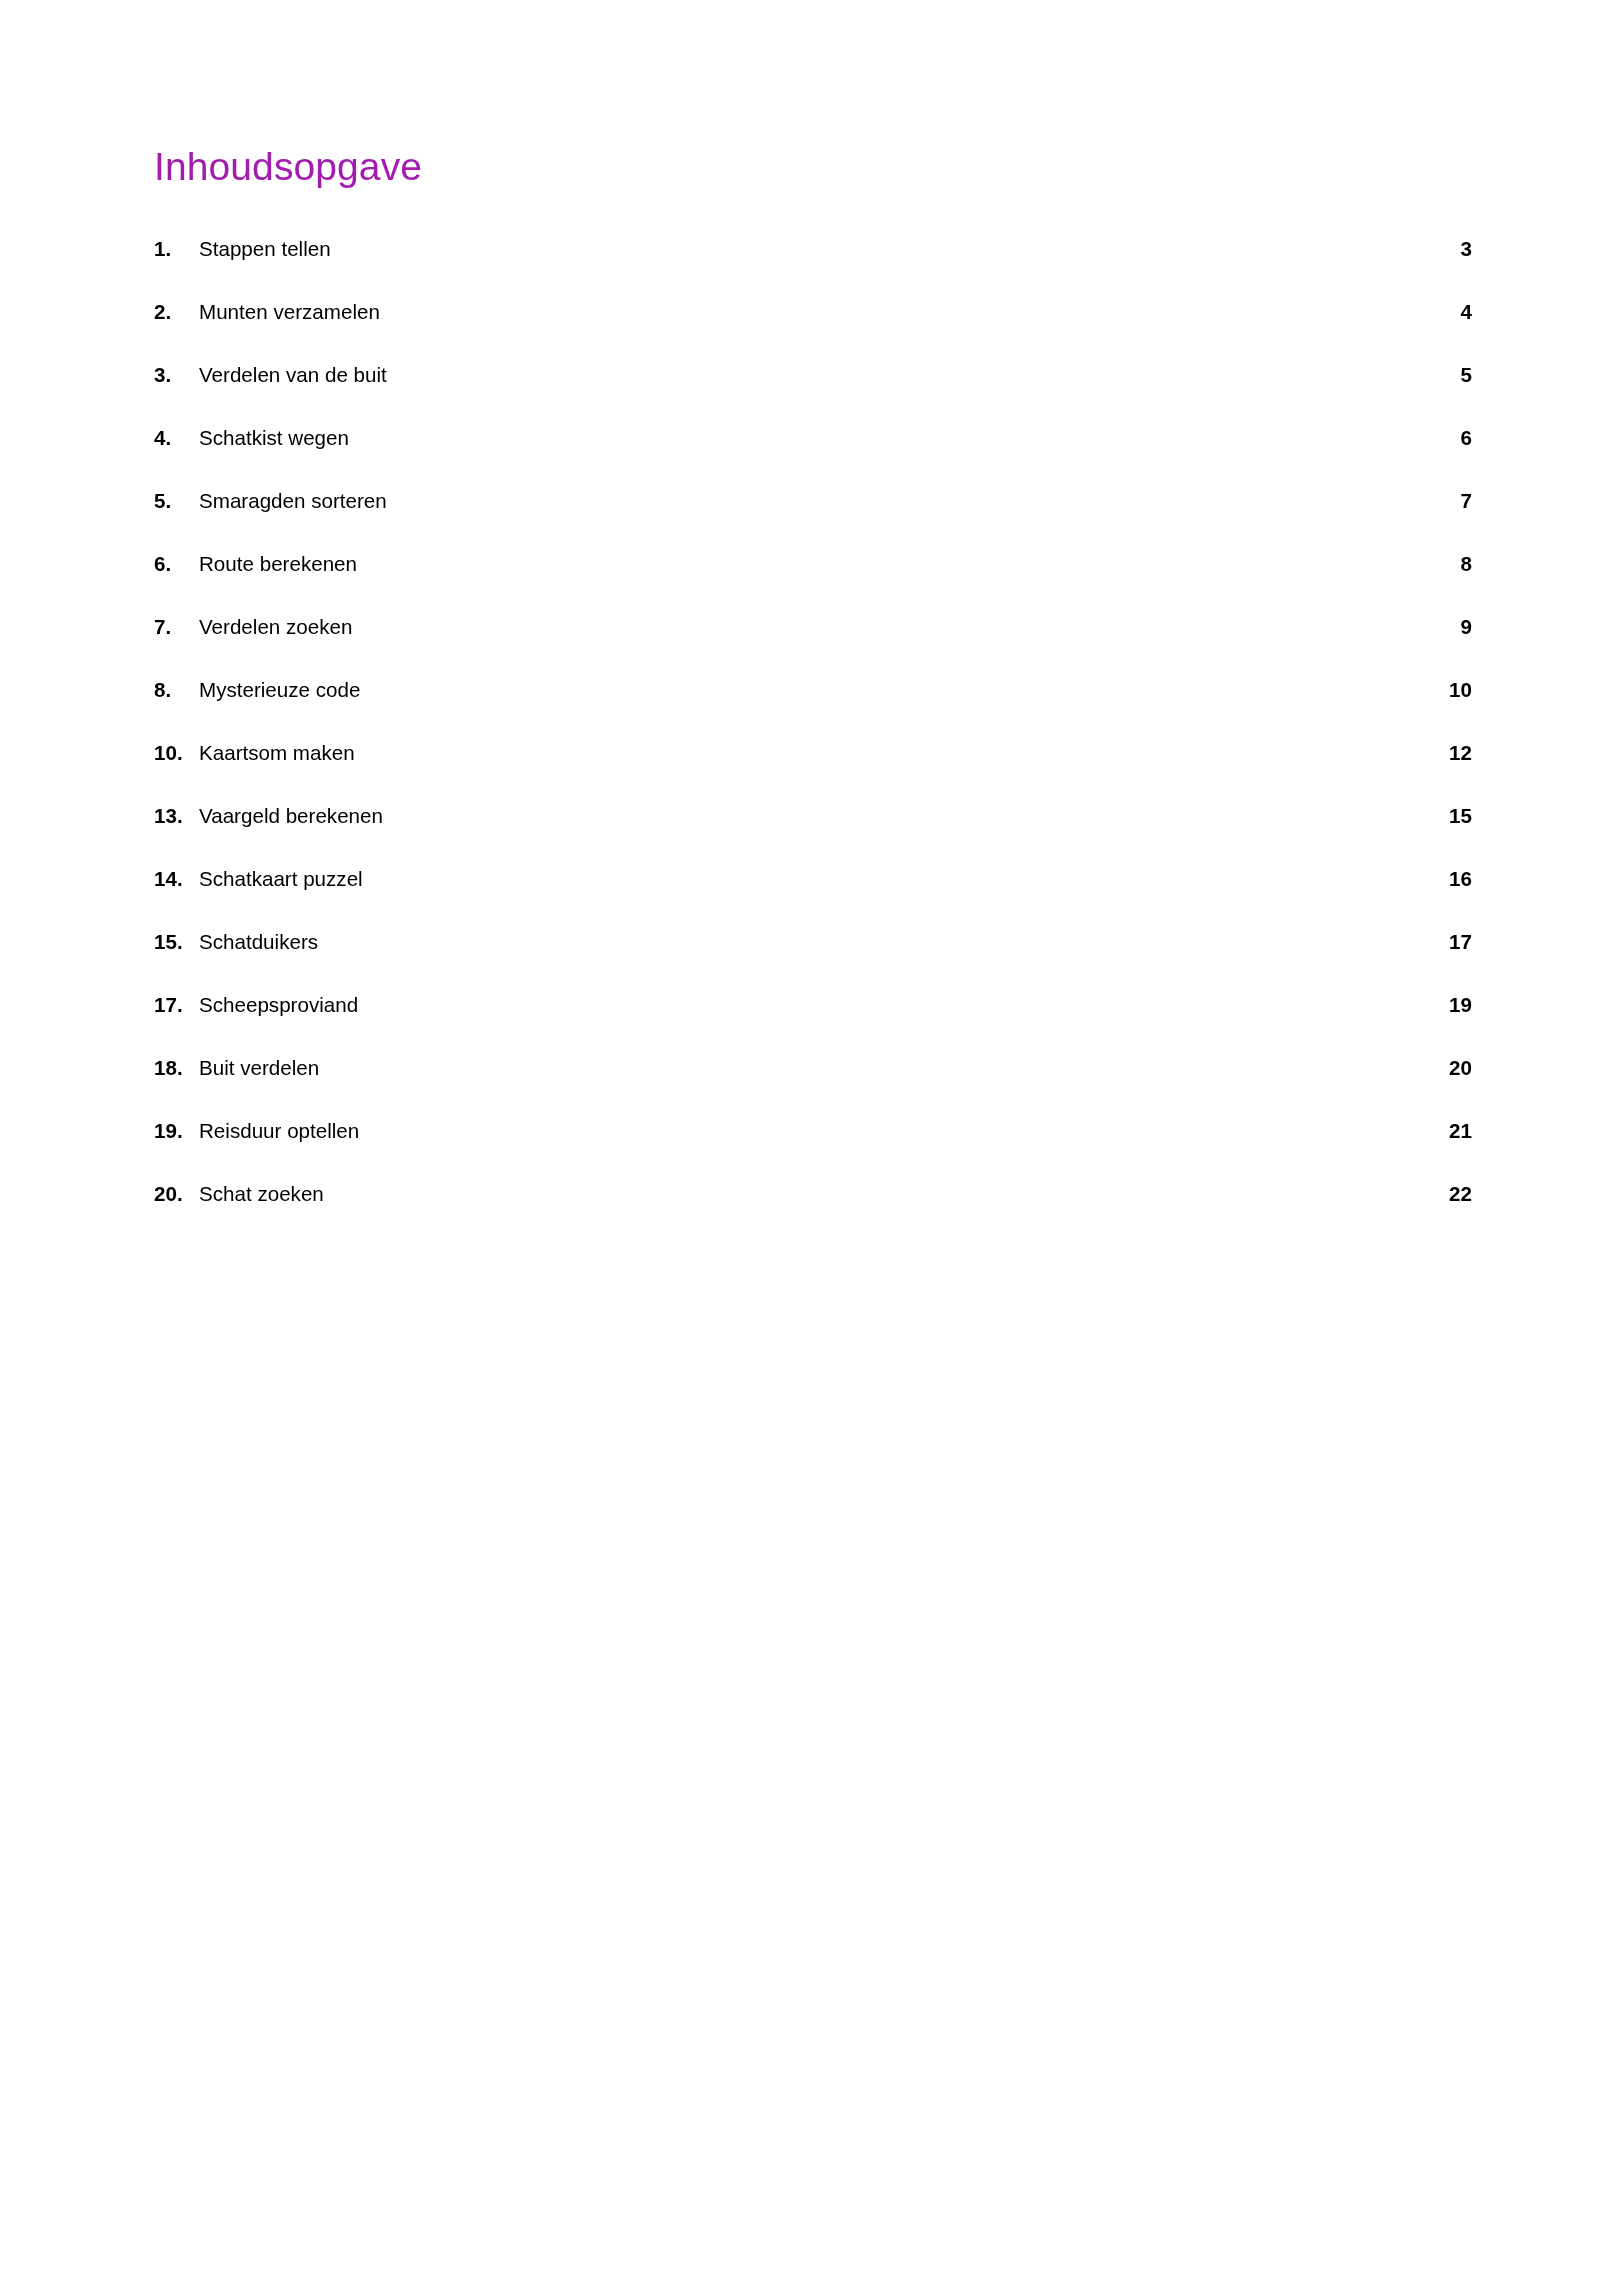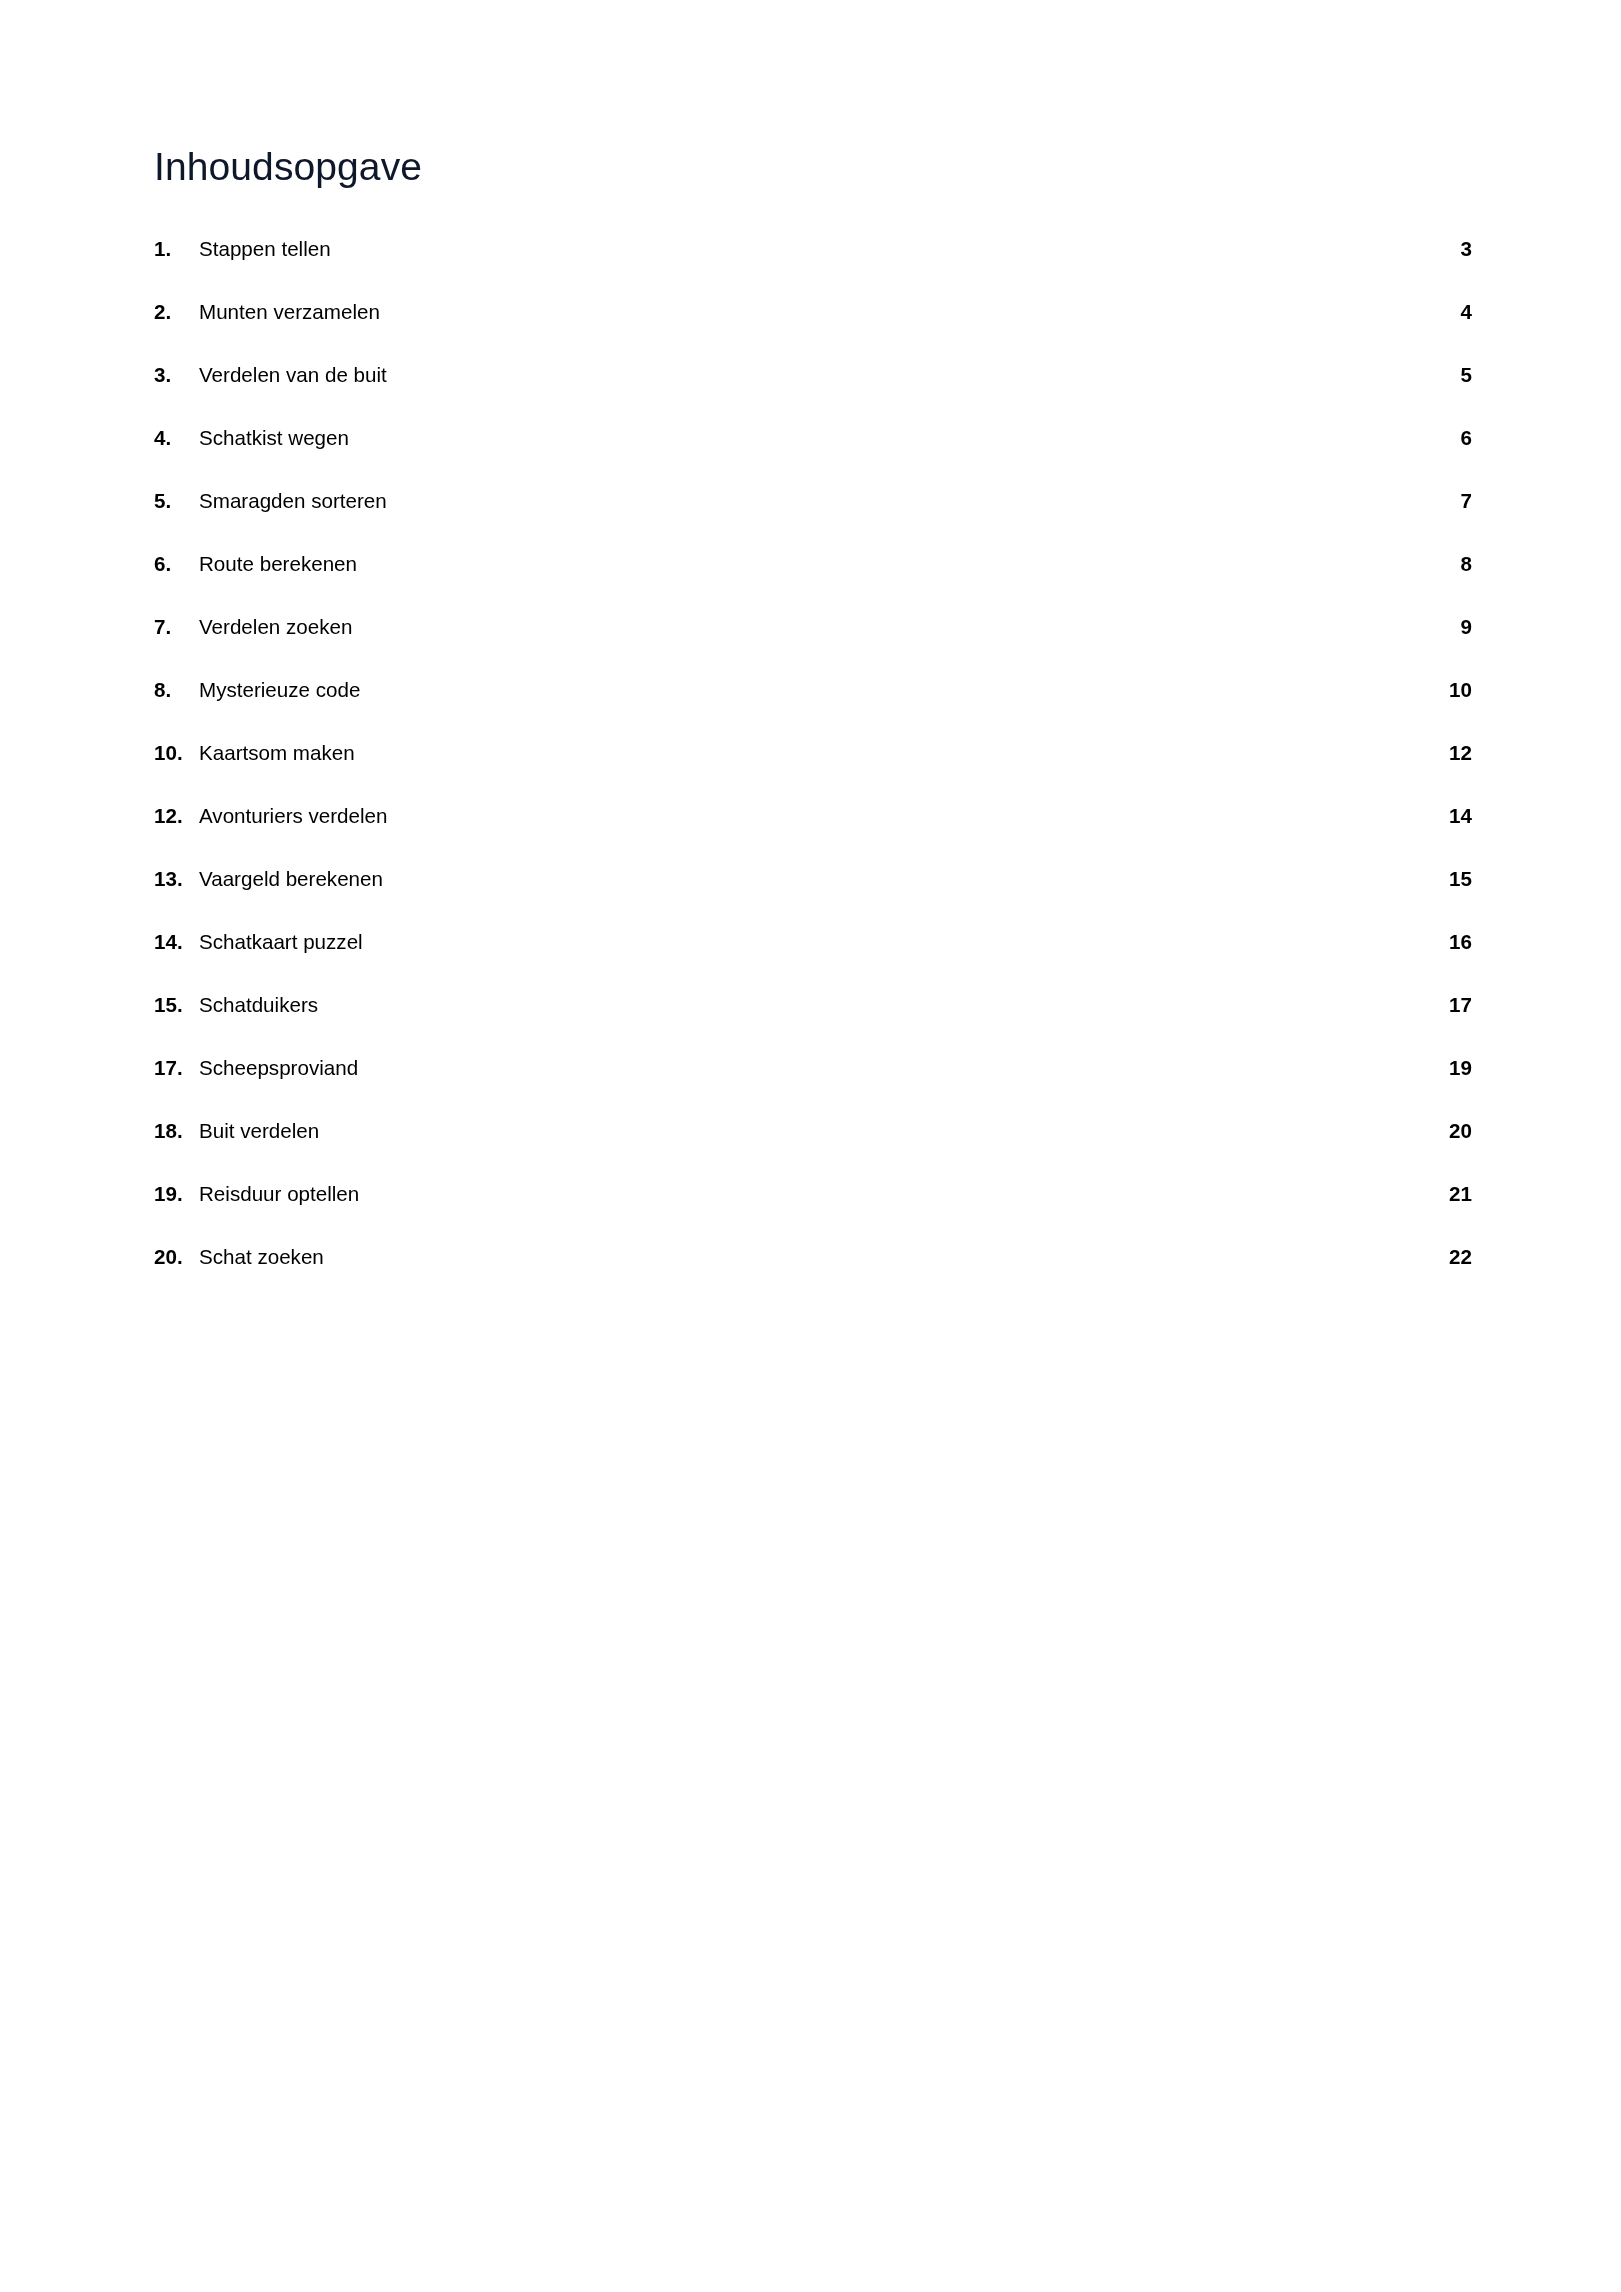--- a/index.html
+++ b/index.html
@@ -28,21 +28,21 @@
     left: 154px;
     top: 145px;
     width: 1318px;
   }
 
   
   .toc-title {
     font-family: "Liberation Sans", sans-serif;
     font-size: 39px;
     font-weight: 400;
-    color: #0f172a;
+    color: #a21caf;
     letter-spacing: 0.1px;
     line-height: 1.15;
     margin: 0 0 27.4px 0;
     white-space: nowrap;
   }
 
   
   .toc-list {
     margin: 0;
     padding: 0;
@@ -163,26 +163,20 @@
           <span class="toc-leader"></span>
           <span class="toc-page">10</span>
         </li>
         <li class="toc-entry">
           <span class="toc-num">10.</span>
           <span class="toc-label">Kaartsom maken</span>
           <span class="toc-leader"></span>
           <span class="toc-page">12</span>
         </li>
         <li class="toc-entry">
-          <span class="toc-num">12.</span>
-          <span class="toc-label">Avonturiers verdelen</span>
-          <span class="toc-leader"></span>
-          <span class="toc-page">14</span>
-        </li>
-        <li class="toc-entry">
           <span class="toc-num">13.</span>
           <span class="toc-label">Vaargeld berekenen</span>
           <span class="toc-leader"></span>
           <span class="toc-page">15</span>
         </li>
         <li class="toc-entry">
           <span class="toc-num">14.</span>
           <span class="toc-label">Schatkaart puzzel</span>
           <span class="toc-leader"></span>
           <span class="toc-page">16</span>

